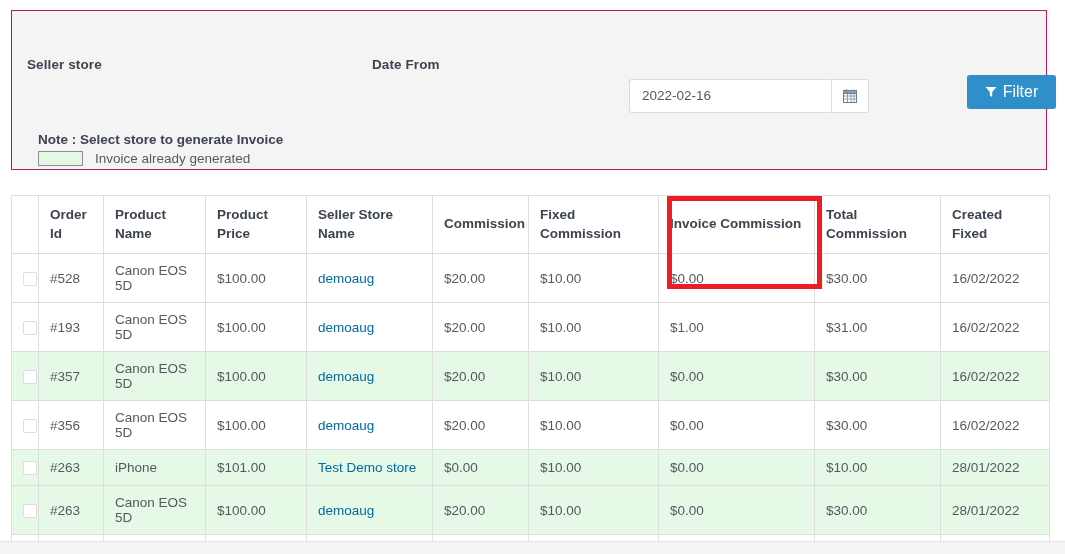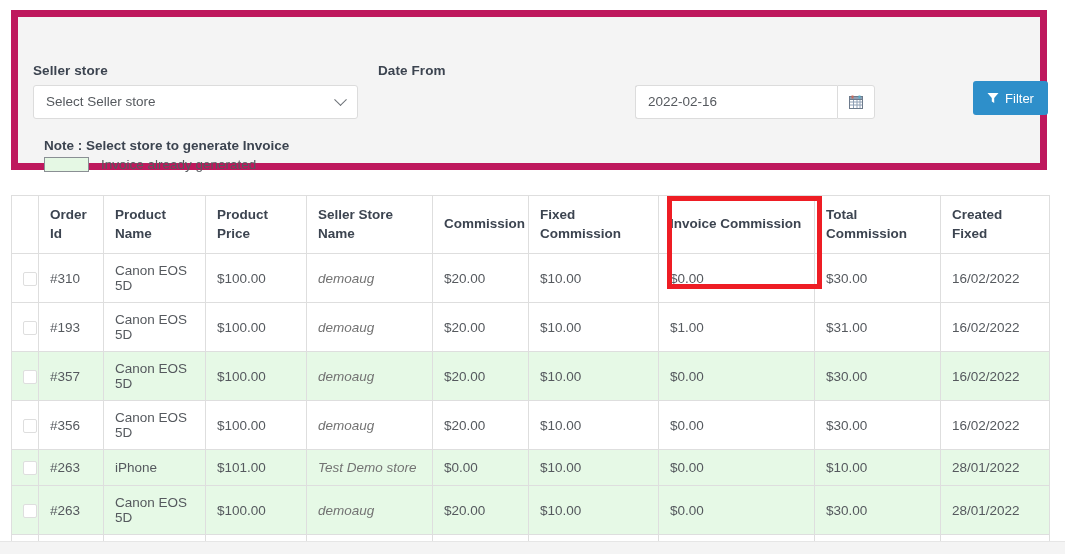--- a/index.html
+++ b/index.html
@@ -16,21 +16,21 @@
     background: #ffffff;
     overflow: hidden;
   }
 
   
   .filter-panel {
     position: absolute;
     left: 11px; top: 10px;
     width: 1036px; height: 160px;
     background: #f4f4f4;
-    border: 7px solid #be185d;
+    border: 1px solid #be185d;
   }
   .field-label {
     position: absolute;
     font-size: 13.5px;
     font-weight: bold;
     color: #3c4450;
     letter-spacing: .1px;
   }
   .control {
     position: absolute;
@@ -64,25 +64,25 @@
     width: 38px; height: 34px;
     background: #ffffff;
     border: 1px solid #dcdcdc;
     border-radius: 0 3px 3px 0;
     display: flex; align-items: center; justify-content: center;
     cursor: pointer;
   }
   .filter-btn {
     position: absolute;
     left: 955px; top: 64px;
-    width: 75px; height: 34px;
+    width: 89px; height: 34px;
     background: #2e8fca;
     border: none; border-radius: 3px;
     color: #ffffff;
-    font-size: 13px;
+    font-size: 16px;
     font-family: "Liberation Sans", sans-serif;
     display: flex; align-items: center; justify-content: center;
     gap: 6px;
     cursor: pointer;
     padding: 0;
   }
   .note-title {
     position: absolute;
     left: 26px; top: 121px;
     font-size: 13.5px; font-weight: bold;
@@ -138,24 +138,23 @@
     width: 14px; height: 14px;
     border: 1.5px solid #dedede;
     background: #ffffff;
     display: inline-block;
     border-radius: 2px;
     cursor: pointer;
     vertical-align: middle;
   }
   td.cb-cell { padding: 9px 0 9px 10px; }
   a.store-link {
-    color: #737373;
+    color: #0369a1;
     text-decoration: none;
     cursor: pointer;
-    font-style: italic;
   }
 
   
   col.c-cb    { width: 27px; }
   col.c-order { width: 65px; }
   col.c-pname { width: 102px; }
   col.c-price { width: 101px; }
   col.c-store { width: 126px; }
   col.c-comm  { width: 96px; }
   col.c-fixed { width: 130px; }
@@ -184,24 +183,20 @@
 </style>
 </head>
 <body>
 
 <div class="page">
 
   <div class="filter-panel">
 
     <div class="field-label" style="left:15px; top:46px;">Seller store</div>
 
-    <div class="control select-ctl" style="left:15px; top:68px; width:325px;">
-      <span>Select Seller store</span>
-      <span class="chevron"></span>
-    </div>
 
     <div class="field-label" style="left:360px; top:46px;text-align:right;">Date From</div>
 
 
     <div class="field-label" style="left:617px; top:46px;margin-top:20px;">Date To</div>
 
     <div class="input-group" style="left:617px; top:68px; width:240px;">
       <div class="control txt" title="2022-02-16">2022-02-16</div>
       <div class="cal-btn">
         <svg width="14" height="14" viewBox="0 0 14 14">
@@ -256,21 +251,21 @@
           <th>Commission</th>
           <th>Fixed Commission</th>
           <th>Invoice Commission</th>
           <th>Total Commission</th>
           <th>Created Fixed</th>
         </tr>
       </thead>
       <tbody id="tbody">
           <tr>
             <td class="cb-cell"><span class="cb"></span></td>
-            <td>#310</td>
+            <td>#528</td>
             <td>Canon EOS 5D</td>
             <td>$100.00</td>
             <td><a class="store-link">demoaug</a></td>
             <td>$20.00</td>
             <td>$10.00</td>
             <td>$0.00</td>
             <td>$30.00</td>
             <td>16/02/2022</td>
           </tr>
           <tr>

